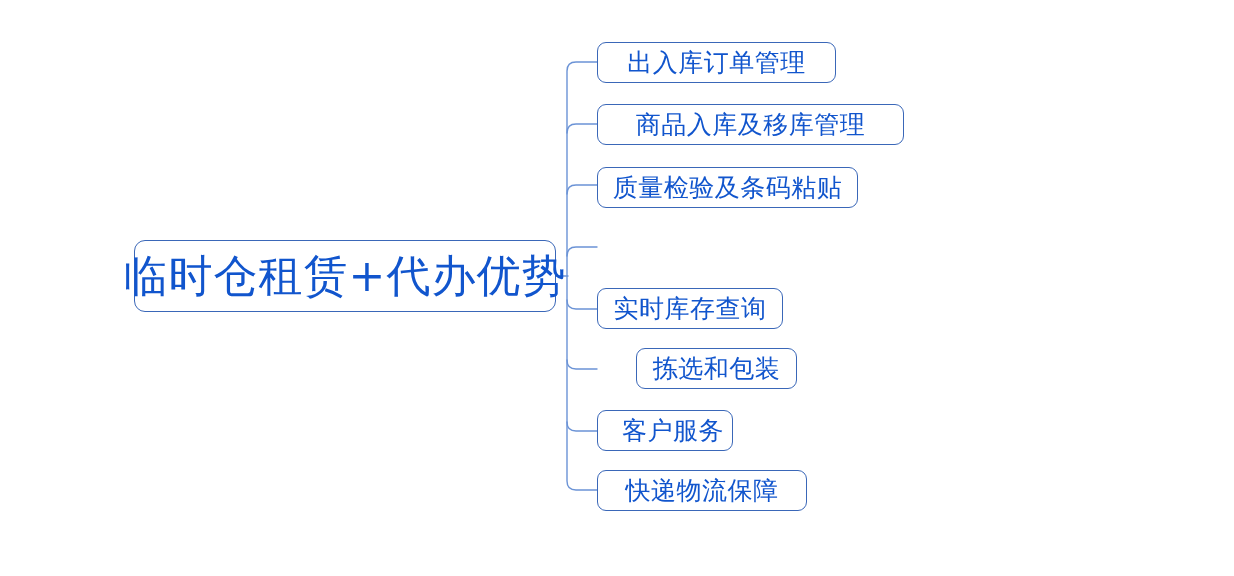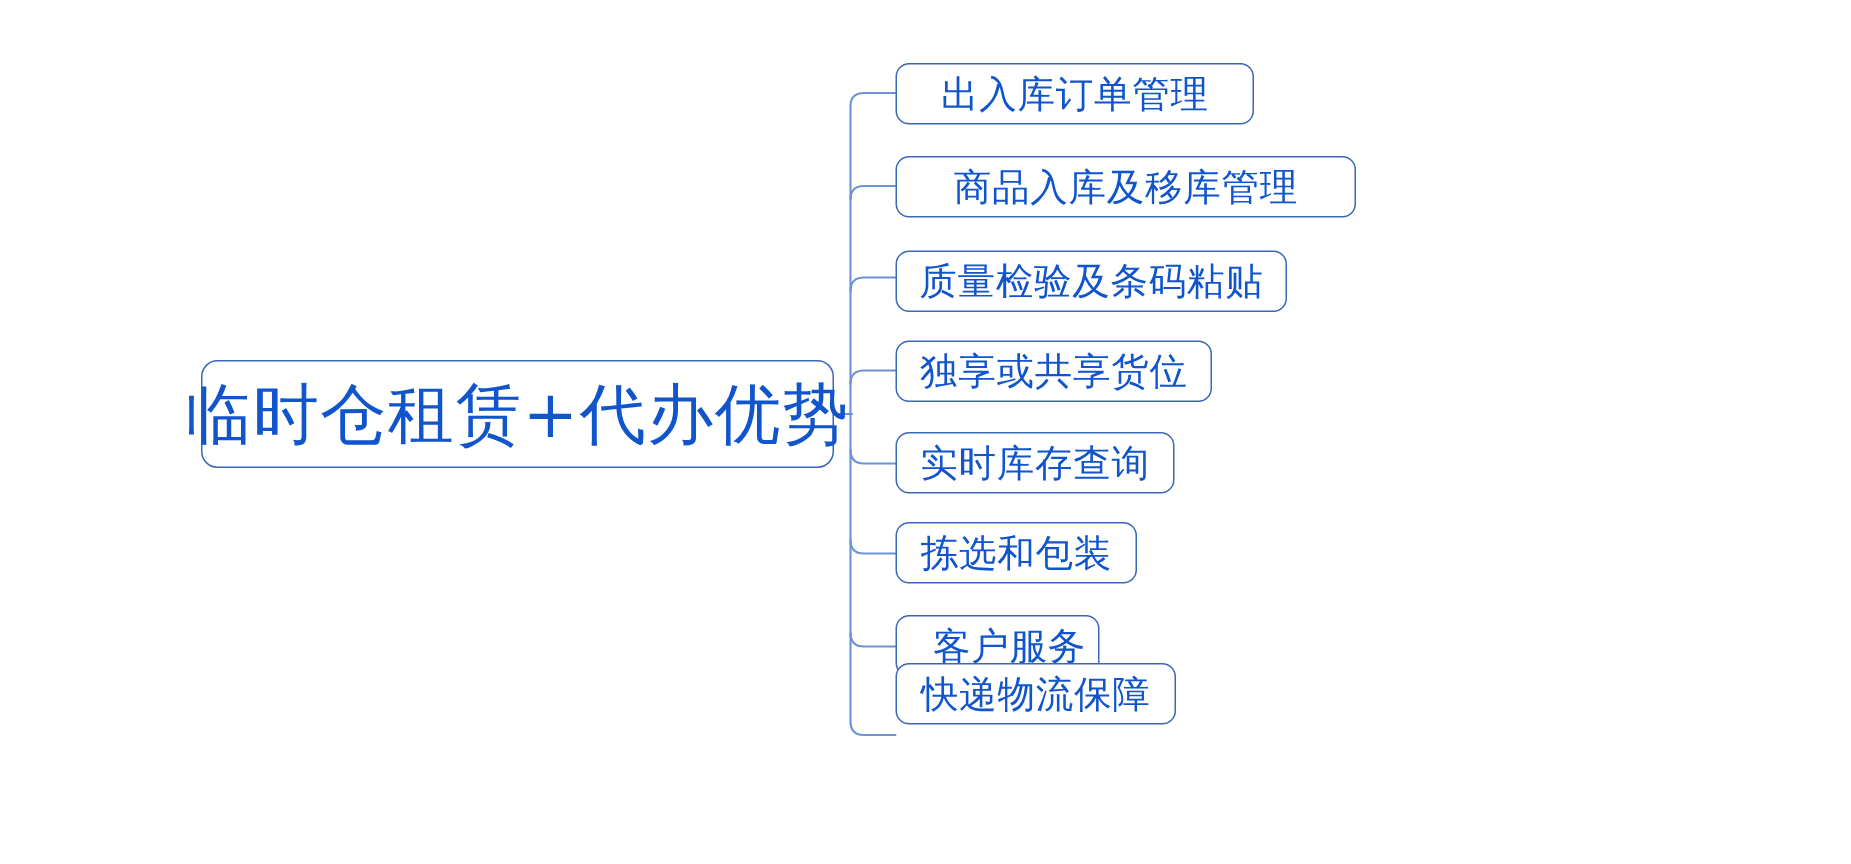--- a/index.html
+++ b/index.html
@@ -55,23 +55,23 @@
     left: 597px;
     height: 41px;
     font-size: 25px;
     letter-spacing: 0.5px;
   }
   .n0 { top: 42px;  width: 239px; }
   .n1 { top: 104px; width: 307px; }
   .n2 { top: 167px; width: 261px; }
   .n3 { top: 227px; width: 211px; }
   .n4 { top: 288px; width: 186px; }
-  .n5 { top: 348px; width: 161px; }
+  .n5 { top: 348px; width: 161px; margin-left: 39px; }
   .n6 { top: 410px; width: 136px; padding-left: 16px; }
-  .n7 { top: 442px; width: 187px; justify-content: center; }
+  .n7 { top: 470px; width: 210px; justify-content: center; }
 </style>
 </head>
 <body>
 
 <div class="canvas">
 
   <svg class="connectors" viewBox="0 0 1234 576" xmlns="http://www.w3.org/2000/svg">
 
     <path d="M556 276 H568"></path>
 
@@ -91,23 +91,20 @@
 
   <div class="node child-node n0">
     <span>出入库订单管理</span>
   </div>
   <div class="node child-node n1">
     <span>商品入库及移库管理</span>
   </div>
   <div class="node child-node n2">
     <span>质量检验及条码粘贴</span>
   </div>
-  <div class="node child-node n3">
-    <span>独享或共享货位</span>
-  </div>
   <div class="node child-node n4">
     <span>实时库存查询</span>
   </div>
   <div class="node child-node n5">
     <span>拣选和包装</span>
   </div>
   <div class="node child-node n6">
     <span>客户服务</span>
   </div>
   <div class="node child-node n7">

